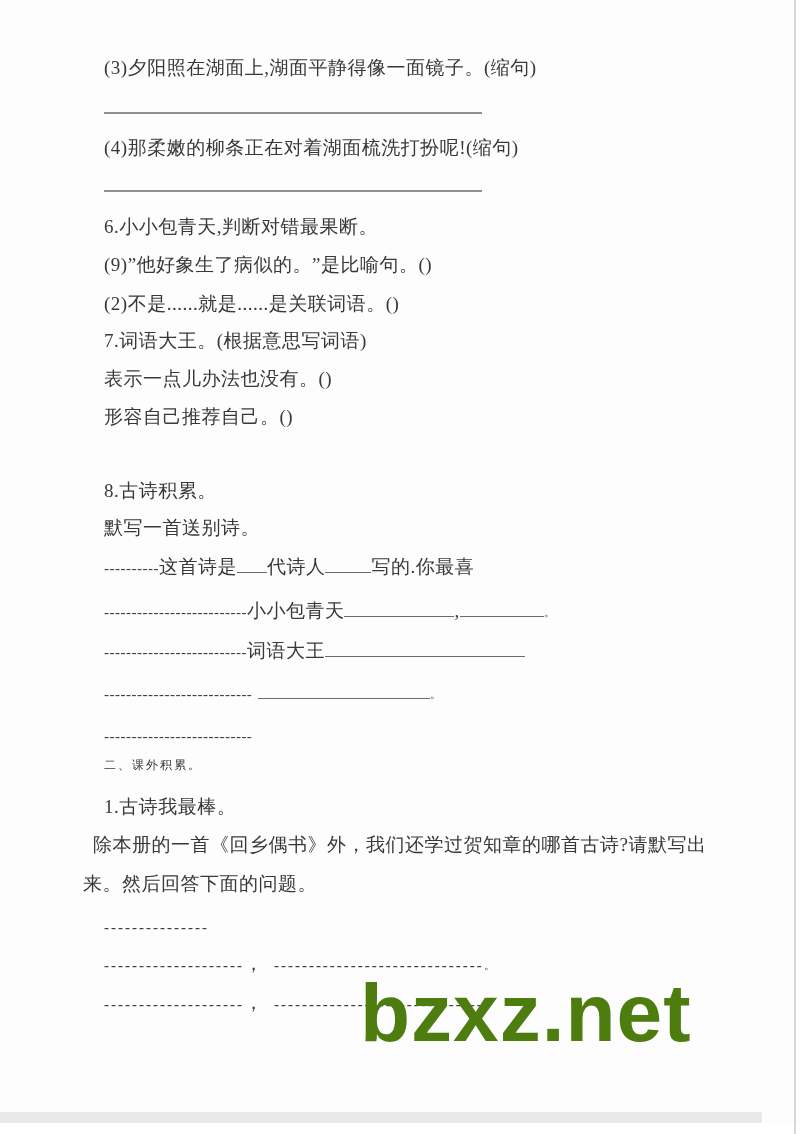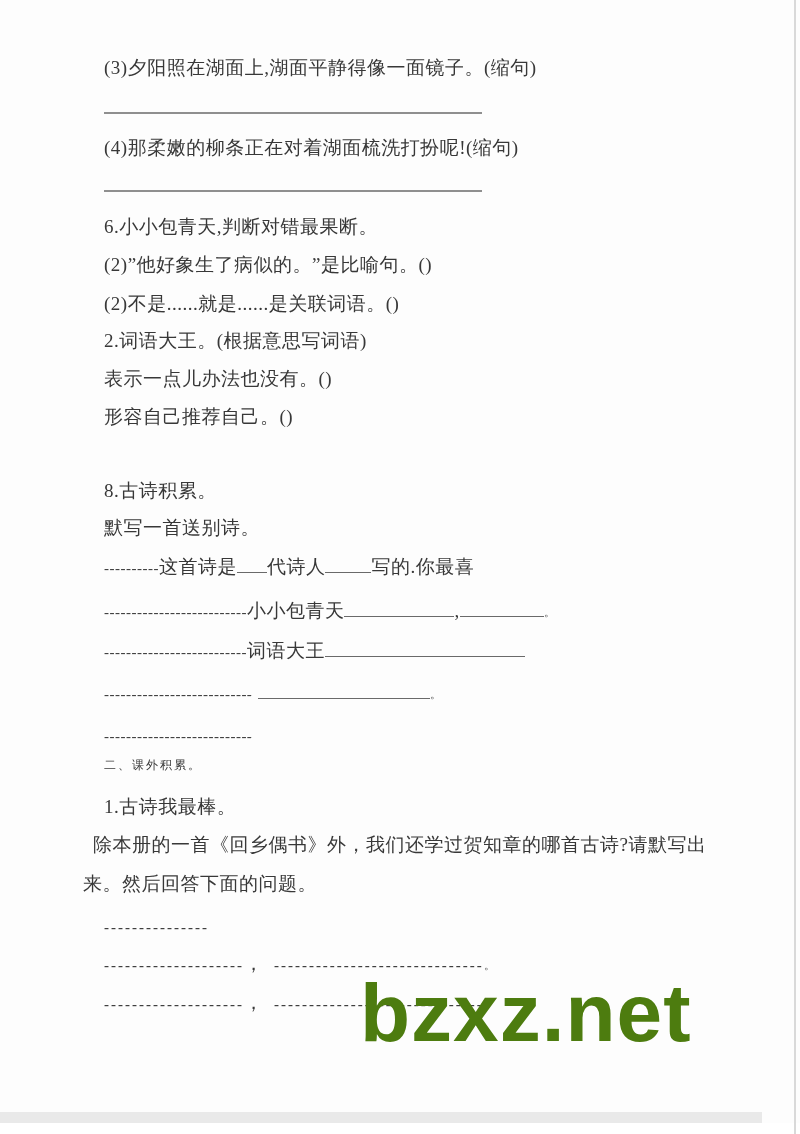--- a/index.html
+++ b/index.html
@@ -96,24 +96,24 @@
 
 <div class="page">
 
   <div class="row" style="top:55px">(3)夕阳照在湖面上,湖面平静得像一面镜子。(缩句)</div>
   <div class="answer-line" style="top:112px"></div>
 
   <div class="row" style="top:135px">(4)那柔嫩的柳条正在对着湖面梳洗打扮呢!(缩句)</div>
   <div class="answer-line" style="top:190px"></div>
 
   <div class="row" style="top:214px">6.小小包青天,判断对错最果断。</div>
-  <div class="row" style="top:252px">(2)”他好象生了病似的。”是比喻句。()</div>
+  <div class="row" style="top:252px">(9)”他好象生了病似的。”是比喻句。()</div>
   <div class="row" style="top:291px">(2)不是......就是......是关联词语。()</div>
 
-  <div class="row" style="top:328px">2.词语大王。(根据意思写词语)</div>
+  <div class="row" style="top:328px">7.词语大王。(根据意思写词语)</div>
   <div class="row" style="top:366px">表示一点儿办法也没有。()</div>
   <div class="row" style="top:404px">形容自己推荐自己。()</div>
 
   <div class="row" style="top:478px">8.古诗积累。</div>
   <div class="row" style="top:515px">默写一首送别诗。</div>
 
   <div class="row" style="top:554px">
     <span class="dsh">----------</span><span>这首诗是</span><span class="bl" style="width:30px"></span><span>代诗人</span><span class="bl" style="width:46px"></span><span>写的.你最喜</span>
   </div>
 

